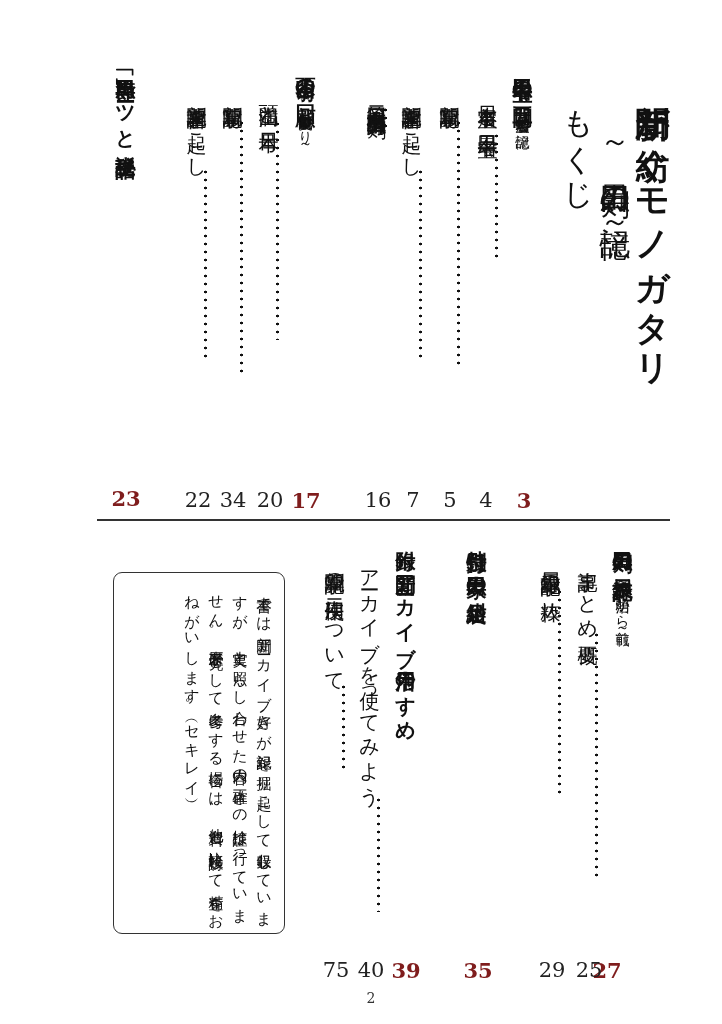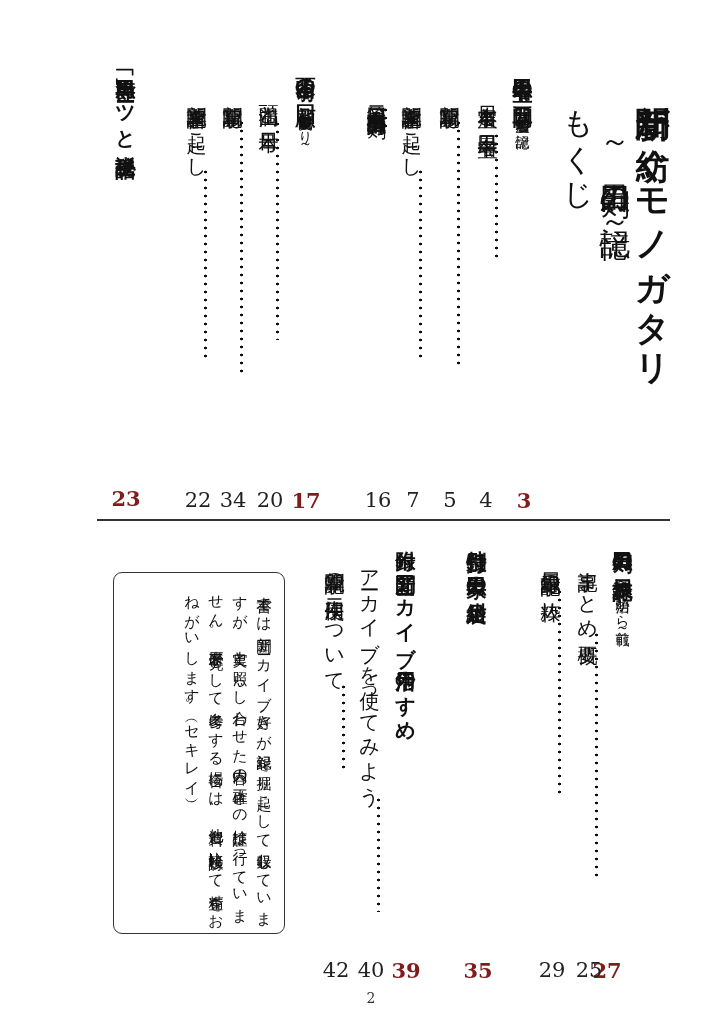--- a/index.html
+++ b/index.html
@@ -124,19 +124,19 @@
 <div class="num bold" style="left:406px; top:958px;">39</div>
 
 <div class="col entry" style="left:360px; top:556px;">
   <span>アーカイブを使ってみよう</span><span class="dots" style="height:116px;"></span>
 </div>
 <div class="num" style="left:371px; top:958px;">40</div>
 
 <div class="col entry" style="left:325px; top:556px;">
   <span>新聞記事の二次使用について</span><span class="dots" style="height:90px;"></span>
 </div>
-<div class="num" style="left:336px; top:958px;">42</div>
+<div class="num" style="left:336px; top:958px;">75</div>
 
 <div class="note-box">
   <div class="note-text">本書では新聞アーカイブ好きが記録を掘り起こして収録していますが、史実と照らし合わせた内容の正確さの検証は行っていません。来歴研究として参考にする場合には、他資料と比較検討して精査をおねがいします。（セキレイ）</div>
 </div>
 
 <div class="page-num">2</div>
 
 </body></html>

